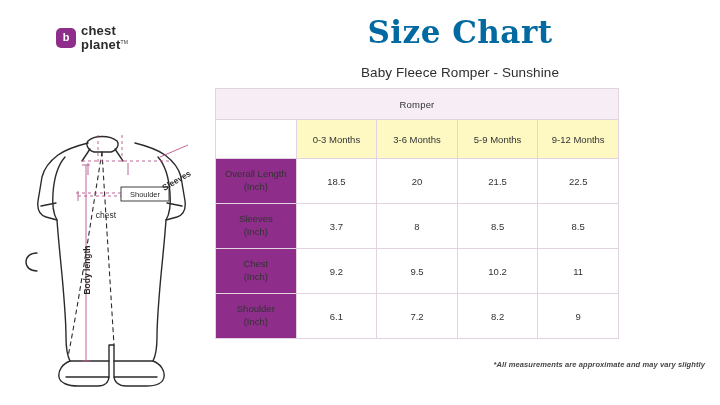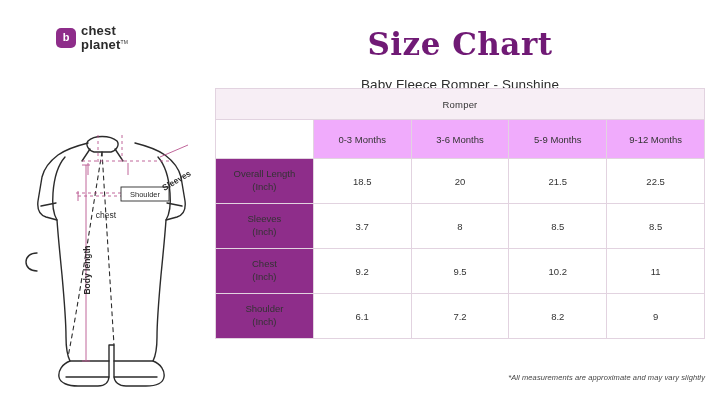--- a/index.html
+++ b/index.html
@@ -56,23 +56,23 @@
     position: absolute;
     left: 215px;
     top: 14px;
     width: 490px;
     text-align: center;
   }
   .title {
     font-family: "DejaVu Serif", serif;
     font-size: 31px;
     font-weight: bold;
-    color: #701a75;
+    color: #0369a1;
     letter-spacing: .5px;
-    margin: 12px;
+    margin: 0;
   }
   .subtitle {
     font-size: 13.5px;
     color: #2d2d2d;
     margin-top: 15px;
     letter-spacing: .1px;
   }
 
   
   .illustration {
@@ -85,21 +85,21 @@
 
   
   .table-wrap {
     position: absolute;
     left: 215px;
     top: 88px;
     width: 490px;
   }
   table.size-table {
     border-collapse: collapse;
-    width: 490px;
+    width: 404px;
     table-layout: fixed;
     border-radius: 28px;
   }
   table.size-table td,
   table.size-table th {
     border: 1px solid #e2d3e0;
     text-align: center;
     font-size: 9.5px;
     color: #333;
     font-weight: normal;
@@ -111,42 +111,43 @@
     color: #3a3a3a;
     font-size: 12px;
     font-weight: bold;
     height: 30px !important;
     letter-spacing: .2px;
   }
   .col-head {
     height: 38px !important;
     font-size: 9.5px;
     color: #3a3a3a;
-    background: #f0abfc;
+    background: #fef9c3;
   }
   .row-label {
     background: #8e2d8a;
     color: #ffffff;
     font-size: 9.5px;
     line-height: 1.35;
     border-color: #8e2d8a;
   }
   .corner-cell {
     background: #ffffff;
     border-left-color: #e2d3e0;
   }
 
   .footnote {
     position: absolute;
     right: 15px;
-    top: 373px;
+    top: 360px;
     font-size: 7.5px;
     color: #444;
     font-style: italic;
     letter-spacing: .1px;
+    font-weight: bold;
   }
 </style>
 </head>
 <body>
 
 <div class="logo">
   <div class="logo-mark">
     <span>b</span>
   </div>
   <div class="logo-text">

